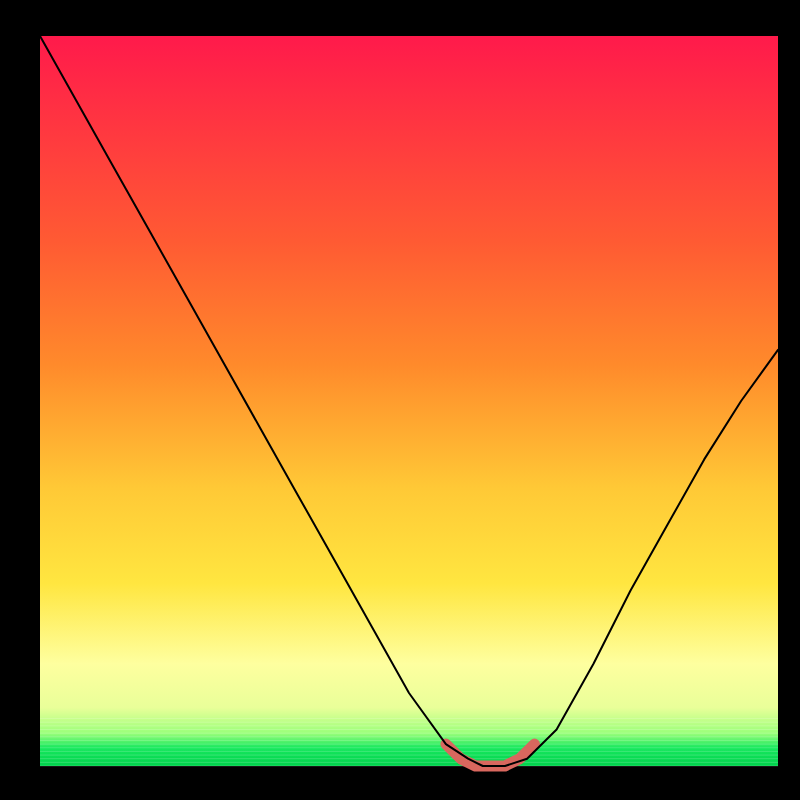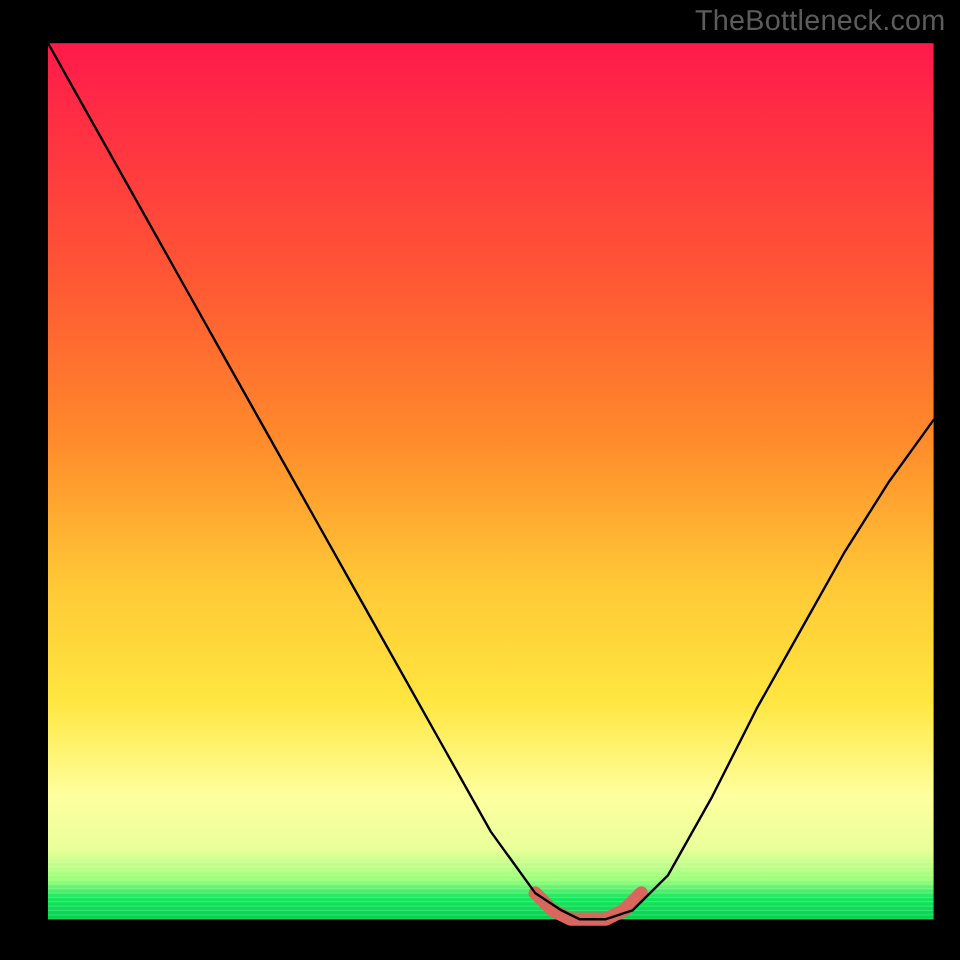--- a/index.html
+++ b/index.html
@@ -30,21 +30,20 @@
   svg {
     position: absolute;
     left: 0;
     top: 0;
   }
 </style>
 </head>
 <body>
 
 <div class="frame">
-  <div class="watermark">TheBottleneck.com</div>
   <svg id="plot" width="800" height="800">
       <defs>
         <linearGradient id="bg-grad" x1="0" y1="0" x2="0" y2="1">
           <stop offset="0%" stop-color="#ff1a4b"></stop>
           <stop offset="28.000000000000004%" stop-color="#ff5a33"></stop>
           <stop offset="45%" stop-color="#ff8a2b"></stop>
           <stop offset="62%" stop-color="#ffc936"></stop>
           <stop offset="75%" stop-color="#ffe640"></stop>
           <stop offset="86%" stop-color="#feff9f"></stop>
           <stop offset="92%" stop-color="#e9ff99"></stop>

